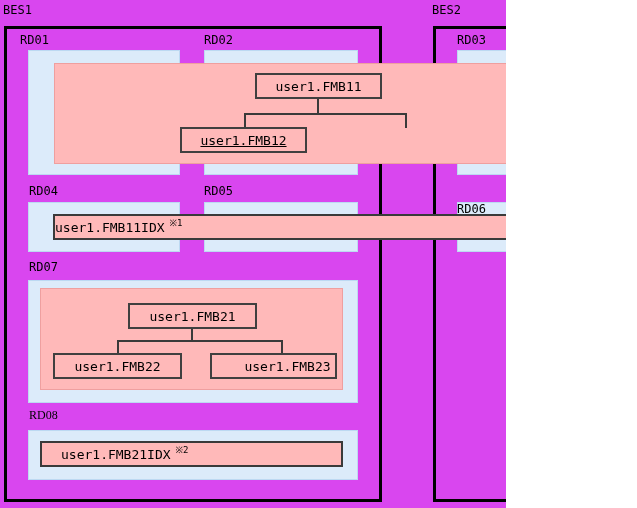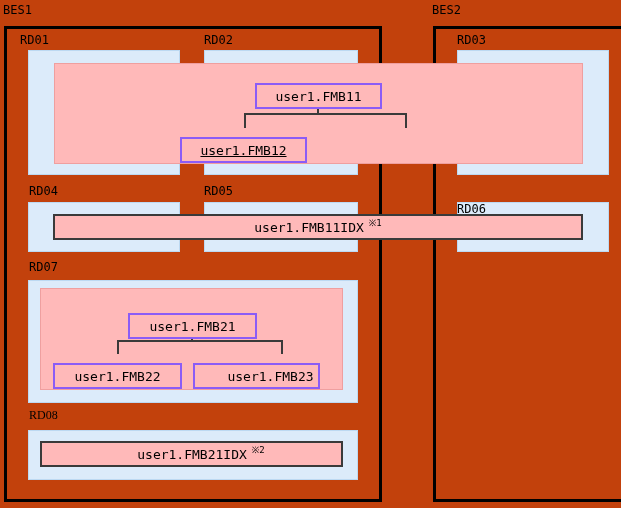--- a/index.html
+++ b/index.html
@@ -1,19 +1,19 @@
 <!DOCTYPE html>
 <html><head>
 <meta charset="utf-8">
 <style>
   html,body{margin:0;padding:0;background:#ffffff;}
   .stage{
     position:relative;
-    width:621px;height:508px;
-    background:#c2410c;
+    width:506px;height:508px;
+    background:#d946ef;
     font-family:"DejaVu Sans Mono","Liberation Mono",monospace;
     color:#000;
     overflow:hidden;
   }
   .frame{
     position:absolute;
     border:3px solid #000;
     background:transparent;
     box-sizing:border-box;
     z-index:1;
@@ -38,31 +38,31 @@
     border:1px solid #ef9f9f;
     box-sizing:border-box;
     z-index:4;
   }
   .idx-bar{
     position:absolute;
     background:#ffb9b9;
     border:2px solid #3a3a3a;
     box-sizing:border-box;
     z-index:4;
-    display:flex;align-items:center;justify-content:center;
+    display:flex;align-items:center;
     font-size:13px;line-height:13px;white-space:nowrap;
   }
   .node{
     position:absolute;
     background:#ffb9b9;
-    border:2px solid #8b5cf6;
+    border:2px solid #404040;
     box-sizing:border-box;
     z-index:6;
     display:flex;align-items:center;justify-content:center;
-    font-size:13px;line-height:13px;white-space:nowrap;margin-top:10px;
+    font-size:13px;line-height:13px;white-space:nowrap;
   }
   .wire{
     position:absolute;
     background:#3a3a3a;
     z-index:5;
   }
   .sup-note{
     font-size:9px;
     position:relative;
     top:-4px;
@@ -125,17 +125,17 @@
   </div>
   <div class="node" style="left:180px;top:127px;width:127px;height:26px;text-decoration:underline;">
     <span>user1.FMB12</span>
   </div>
   <div class="node" style="left:128px;top:303px;width:129px;height:26px;">
     <span>user1.FMB21</span>
   </div>
   <div class="node" style="left:53px;top:353px;width:129px;height:26px;">
     <span>user1.FMB22</span>
   </div>
-  <div class="node" style="left:193px;top:353px;width:127px;height:26px;padding-left:28px;">
+  <div class="node" style="left:210px;top:353px;width:127px;height:26px;padding-left:28px;">
     <span>user1.FMB23</span>
   </div>
 
 </div>
 
 </body></html>

